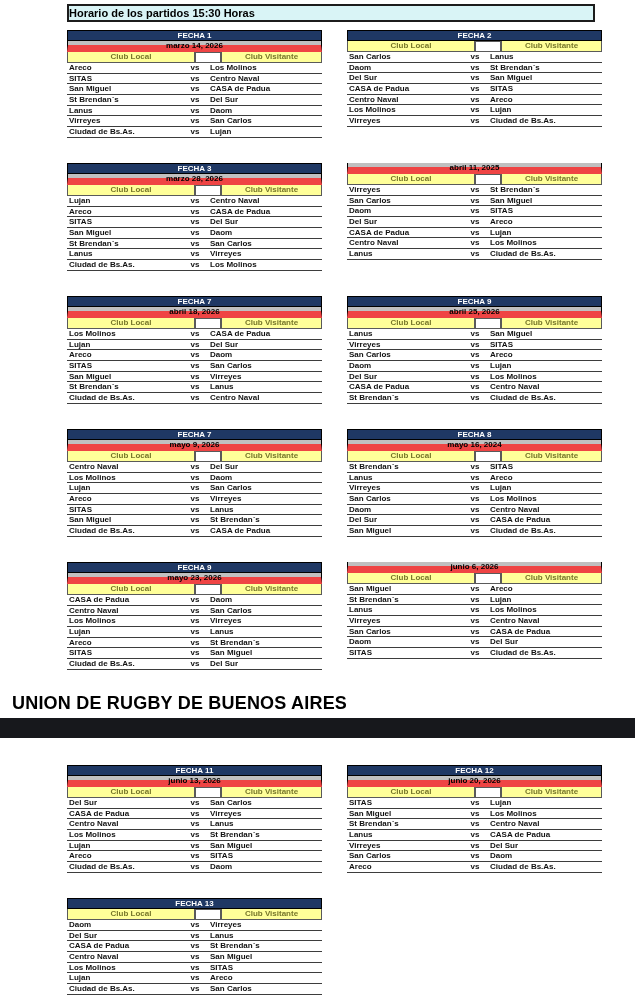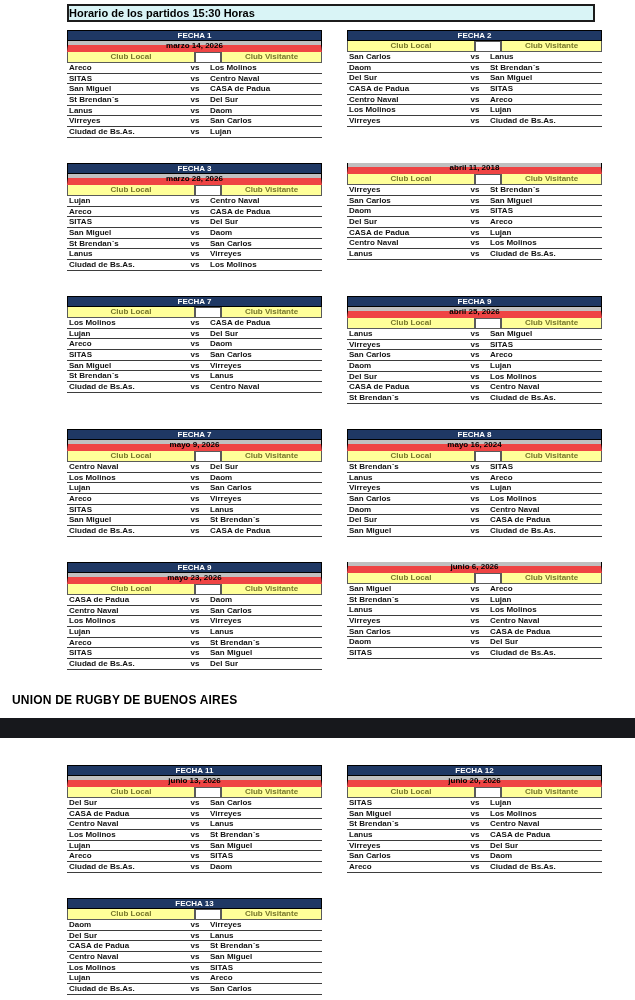--- a/index.html
+++ b/index.html
@@ -41,21 +41,21 @@
   .row-clubs .cell.visit { flex:1; }
 
   .row-match { height:10.7px; display:flex; border-bottom:1px solid #3d3d3d; color:#111; }
   .row-match .cell { line-height:10px; white-space:nowrap; overflow:hidden; }
   .row-match .cell.local { width:115px; padding-left:2px; text-align:left; }
   .row-match .cell.mid { width:26px; text-align:center; }
   .row-match .cell.visit { flex:1; padding-left:2px; text-align:left; }
 
   .divider-text {
     position:absolute; left:12px; top:693px;
-    font-size:12px; font-weight:bold; color:#000; letter-spacing:0.2px;
+    font-size:18px; font-weight:bold; color:#000; letter-spacing:0.2px;
   }
   .black-bar {
     position:absolute; left:0; top:718px; width:635px; height:20px;
     background:var(--bar_bg,#17181C);
   }
 </style>
 </head>
 <body>
 
 <div class="page">
@@ -186,21 +186,21 @@
           <div class="cell mid">vs</div>
           <div class="cell visit">Virreyes</div>
         </div>
         <div class="row-match">
           <div class="cell local">Ciudad de Bs.As.</div>
           <div class="cell mid">vs</div>
           <div class="cell visit">Los Molinos</div>
         </div>
       </div>
       <div class="fecha-table">
-    <div class="row-date">abril 11, 2018</div>
+    <div class="row-date">abril 11, 2025</div>
     <div class="row-clubs">
       <div class="cell local">Club Local</div>
       <div class="cell mid"></div>
       <div class="cell visit">Club Visitante</div>
     </div>
   <div class="row-match">
           <div class="cell local">Virreyes</div>
           <div class="cell mid">vs</div>
           <div class="cell visit">St Brendan´s</div>
         </div>
@@ -230,20 +230,21 @@
           <div class="cell visit">Los Molinos</div>
         </div>
         <div class="row-match">
           <div class="cell local">Lanus</div>
           <div class="cell mid">vs</div>
           <div class="cell visit">Ciudad de Bs.As.</div>
         </div>
       </div>
       <div class="fecha-table">
     <div class="row-fecha">FECHA 7</div>
+    <div class="row-date">abril 18, 2026</div>
     <div class="row-clubs">
       <div class="cell local">Club Local</div>
       <div class="cell mid"></div>
       <div class="cell visit">Club Visitante</div>
     </div>
   <div class="row-match">
           <div class="cell local">Los Molinos</div>
           <div class="cell mid">vs</div>
           <div class="cell visit">CASA de Padua</div>
         </div>

